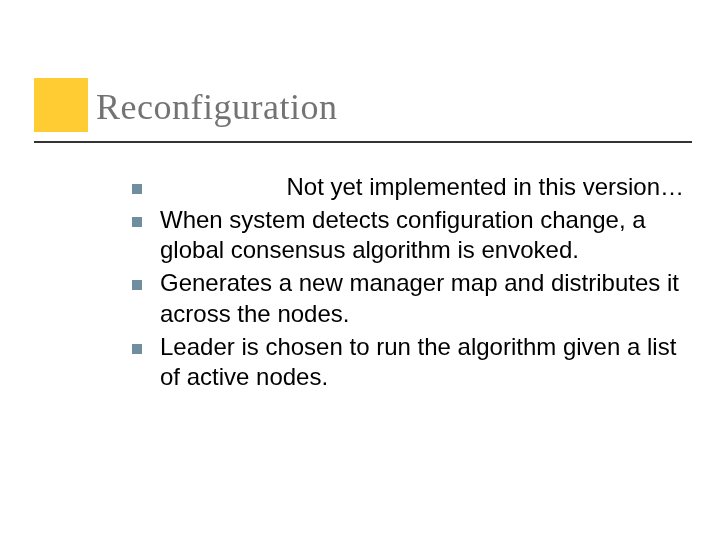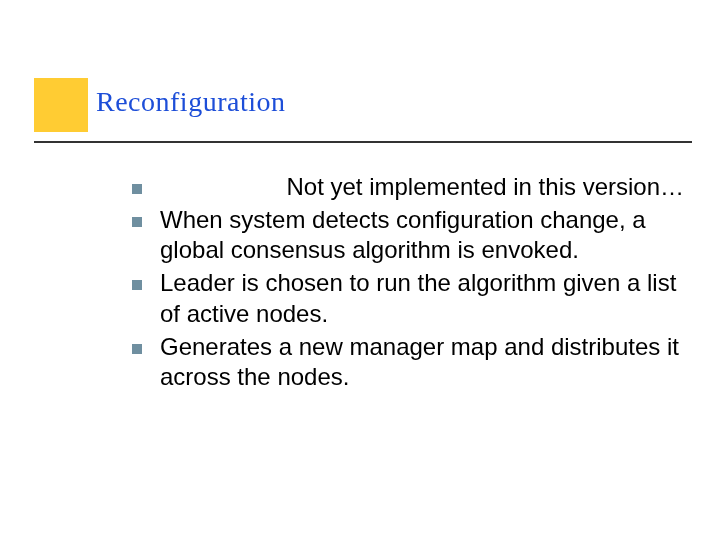--- a/index.html
+++ b/index.html
@@ -22,23 +22,23 @@
   }
   .title-wrap {
     position: absolute;
     top: 86px;
     left: 96px;
     right: 40px;
     z-index: 2;
   }
   .title {
     font-family: "Times New Roman", Times, serif;
-    font-size: 28px;
+    font-size: 36px;
     font-weight: 400;
-    color: #1d4ed8;
+    color: #737373;
     letter-spacing: 0.5px;
   }
   .title-rule {
     position: absolute;
     top: 141px;
     left: 34px;
     right: 28px;
     height: 2px;
     background: #333;
     z-index: 2;
@@ -85,19 +85,19 @@
   <div class="bullet-item">
     <div class="bullet-mark"></div>
     <div class="bullet-text">Not yet implemented in this version…</div>
   </div>
   <div class="bullet-item">
     <div class="bullet-mark"></div>
     <div class="bullet-text">When system detects configuration change, a global consensus algorithm is envoked.</div>
   </div>
   <div class="bullet-item">
     <div class="bullet-mark"></div>
-    <div class="bullet-text">Leader is chosen to run the algorithm given a list of active nodes.</div>
+    <div class="bullet-text">Generates a new manager map and distributes it across the nodes.</div>
   </div>
   <div class="bullet-item">
     <div class="bullet-mark"></div>
-    <div class="bullet-text">Generates a new manager map and distributes it across the nodes.</div>
+    <div class="bullet-text">Leader is chosen to run the algorithm given a list of active nodes.</div>
   </div>
 </div>
 
 </body></html>

